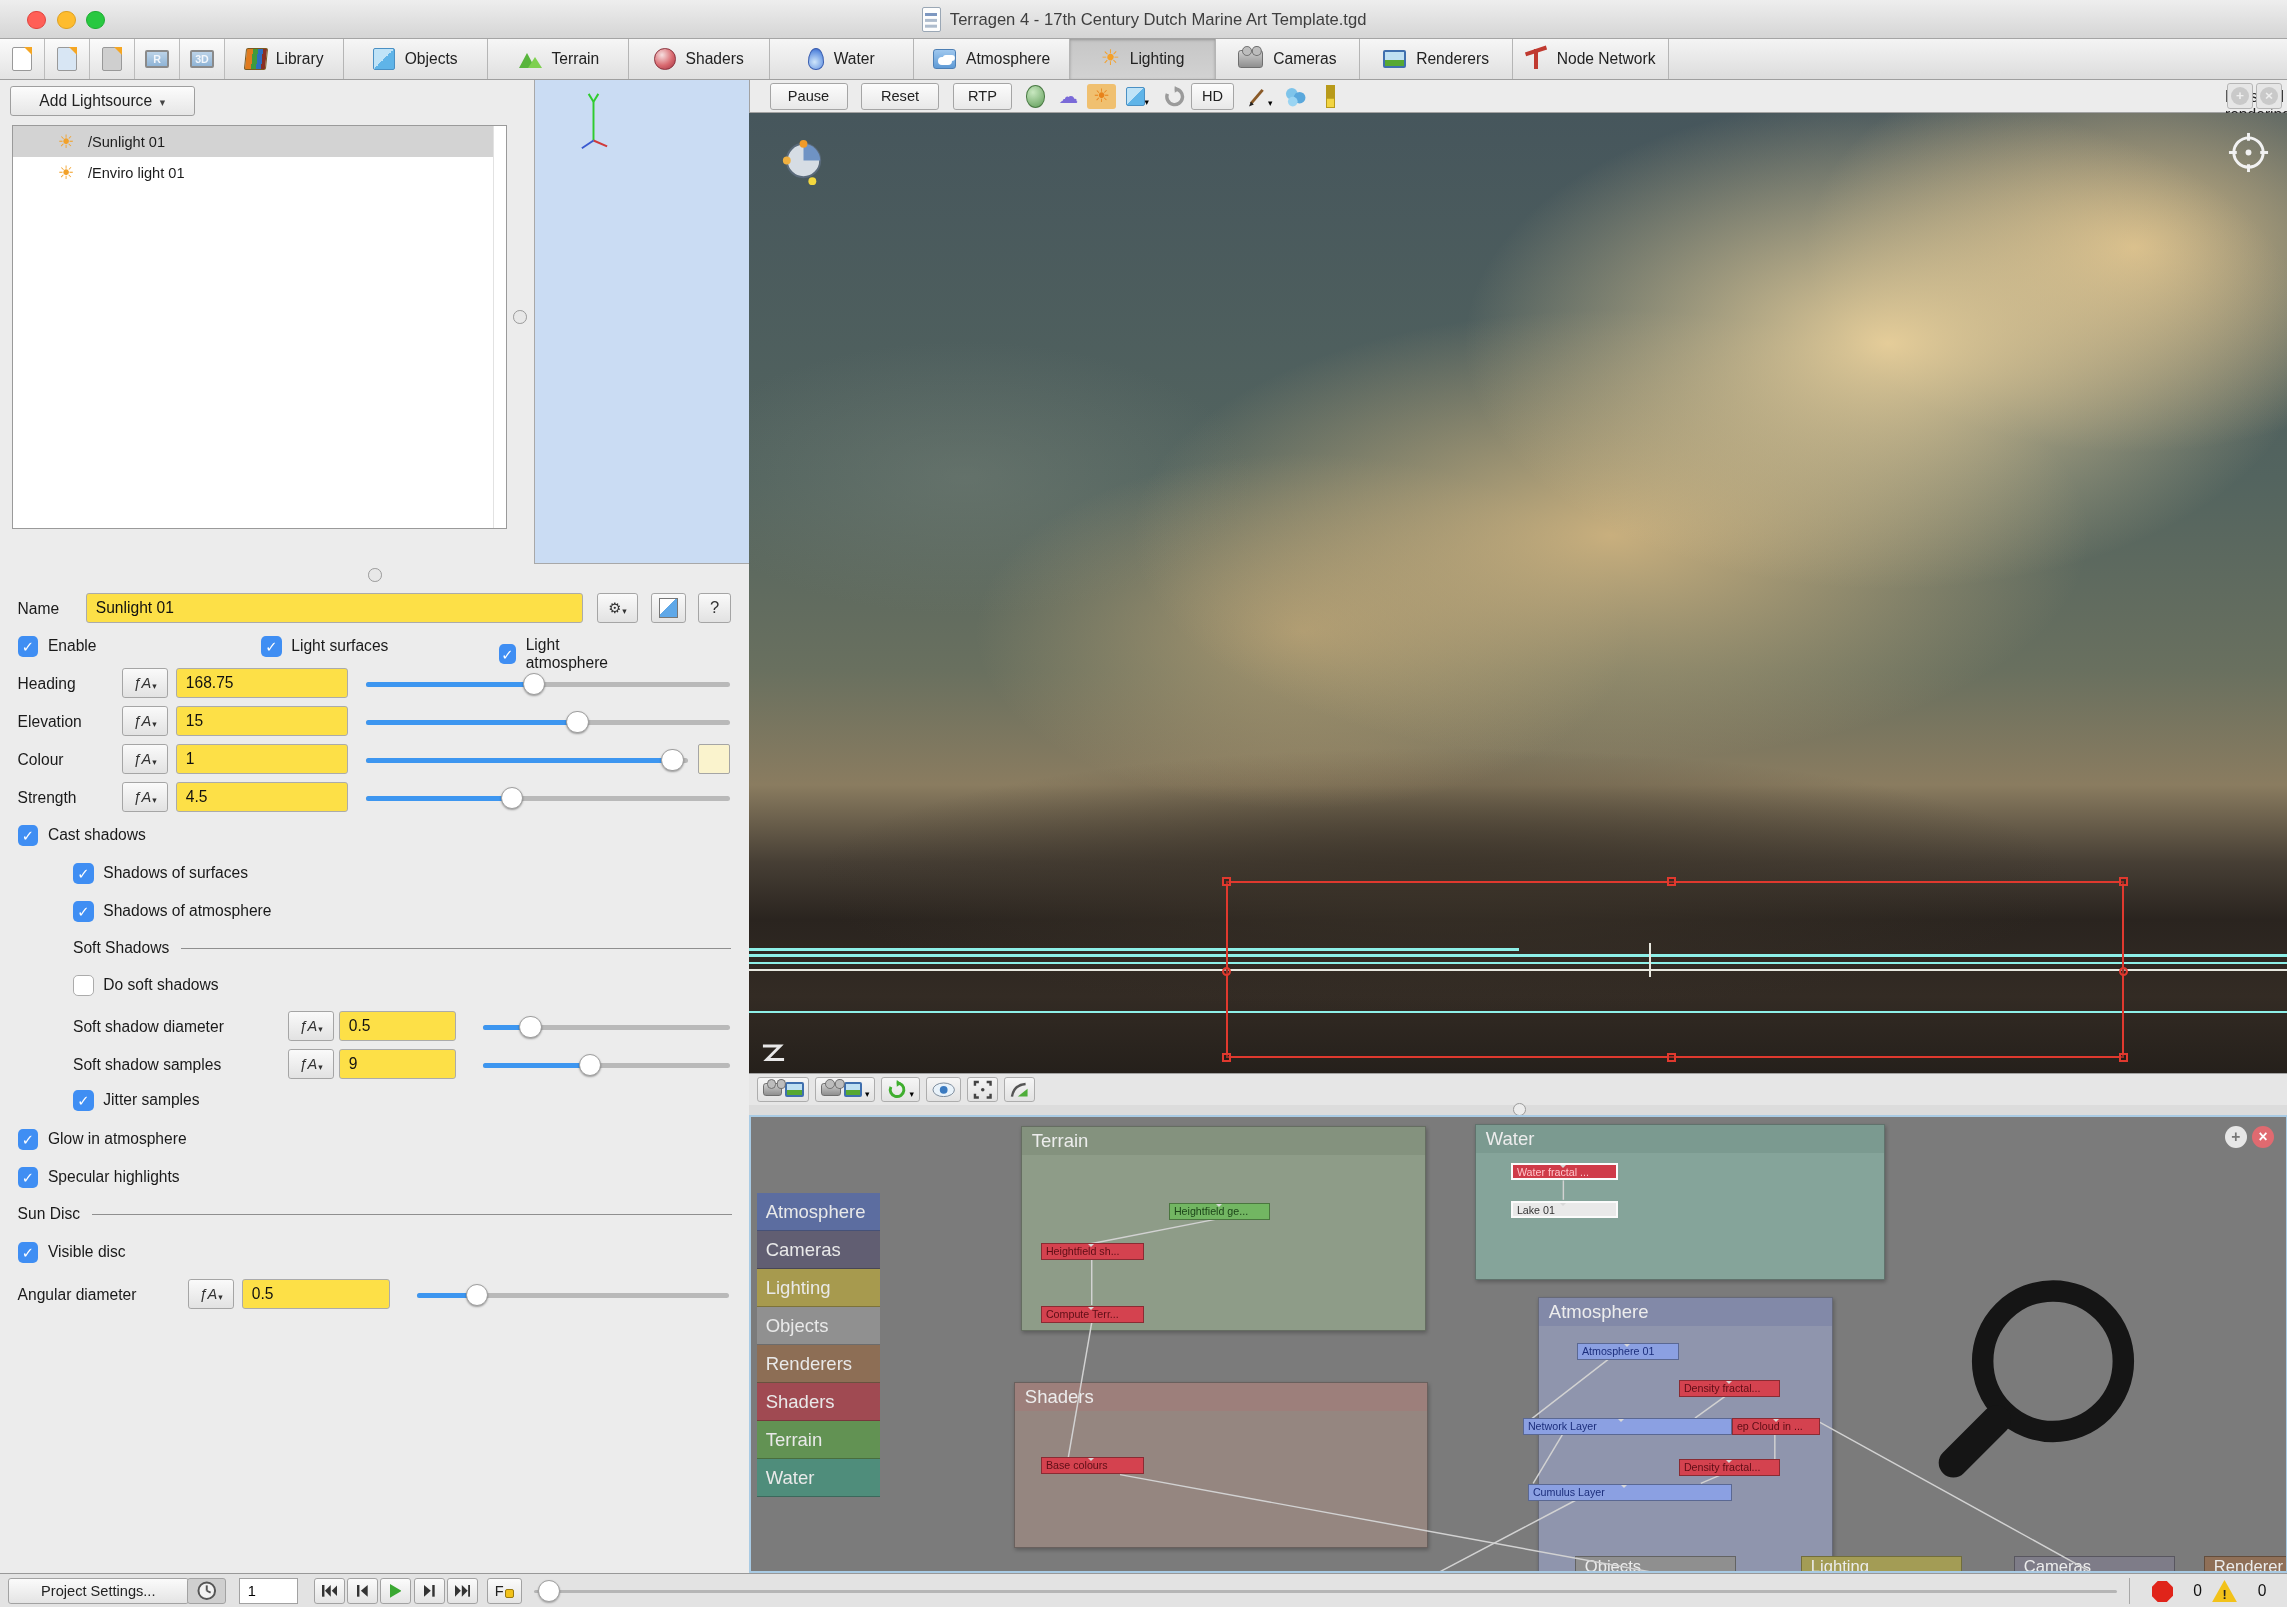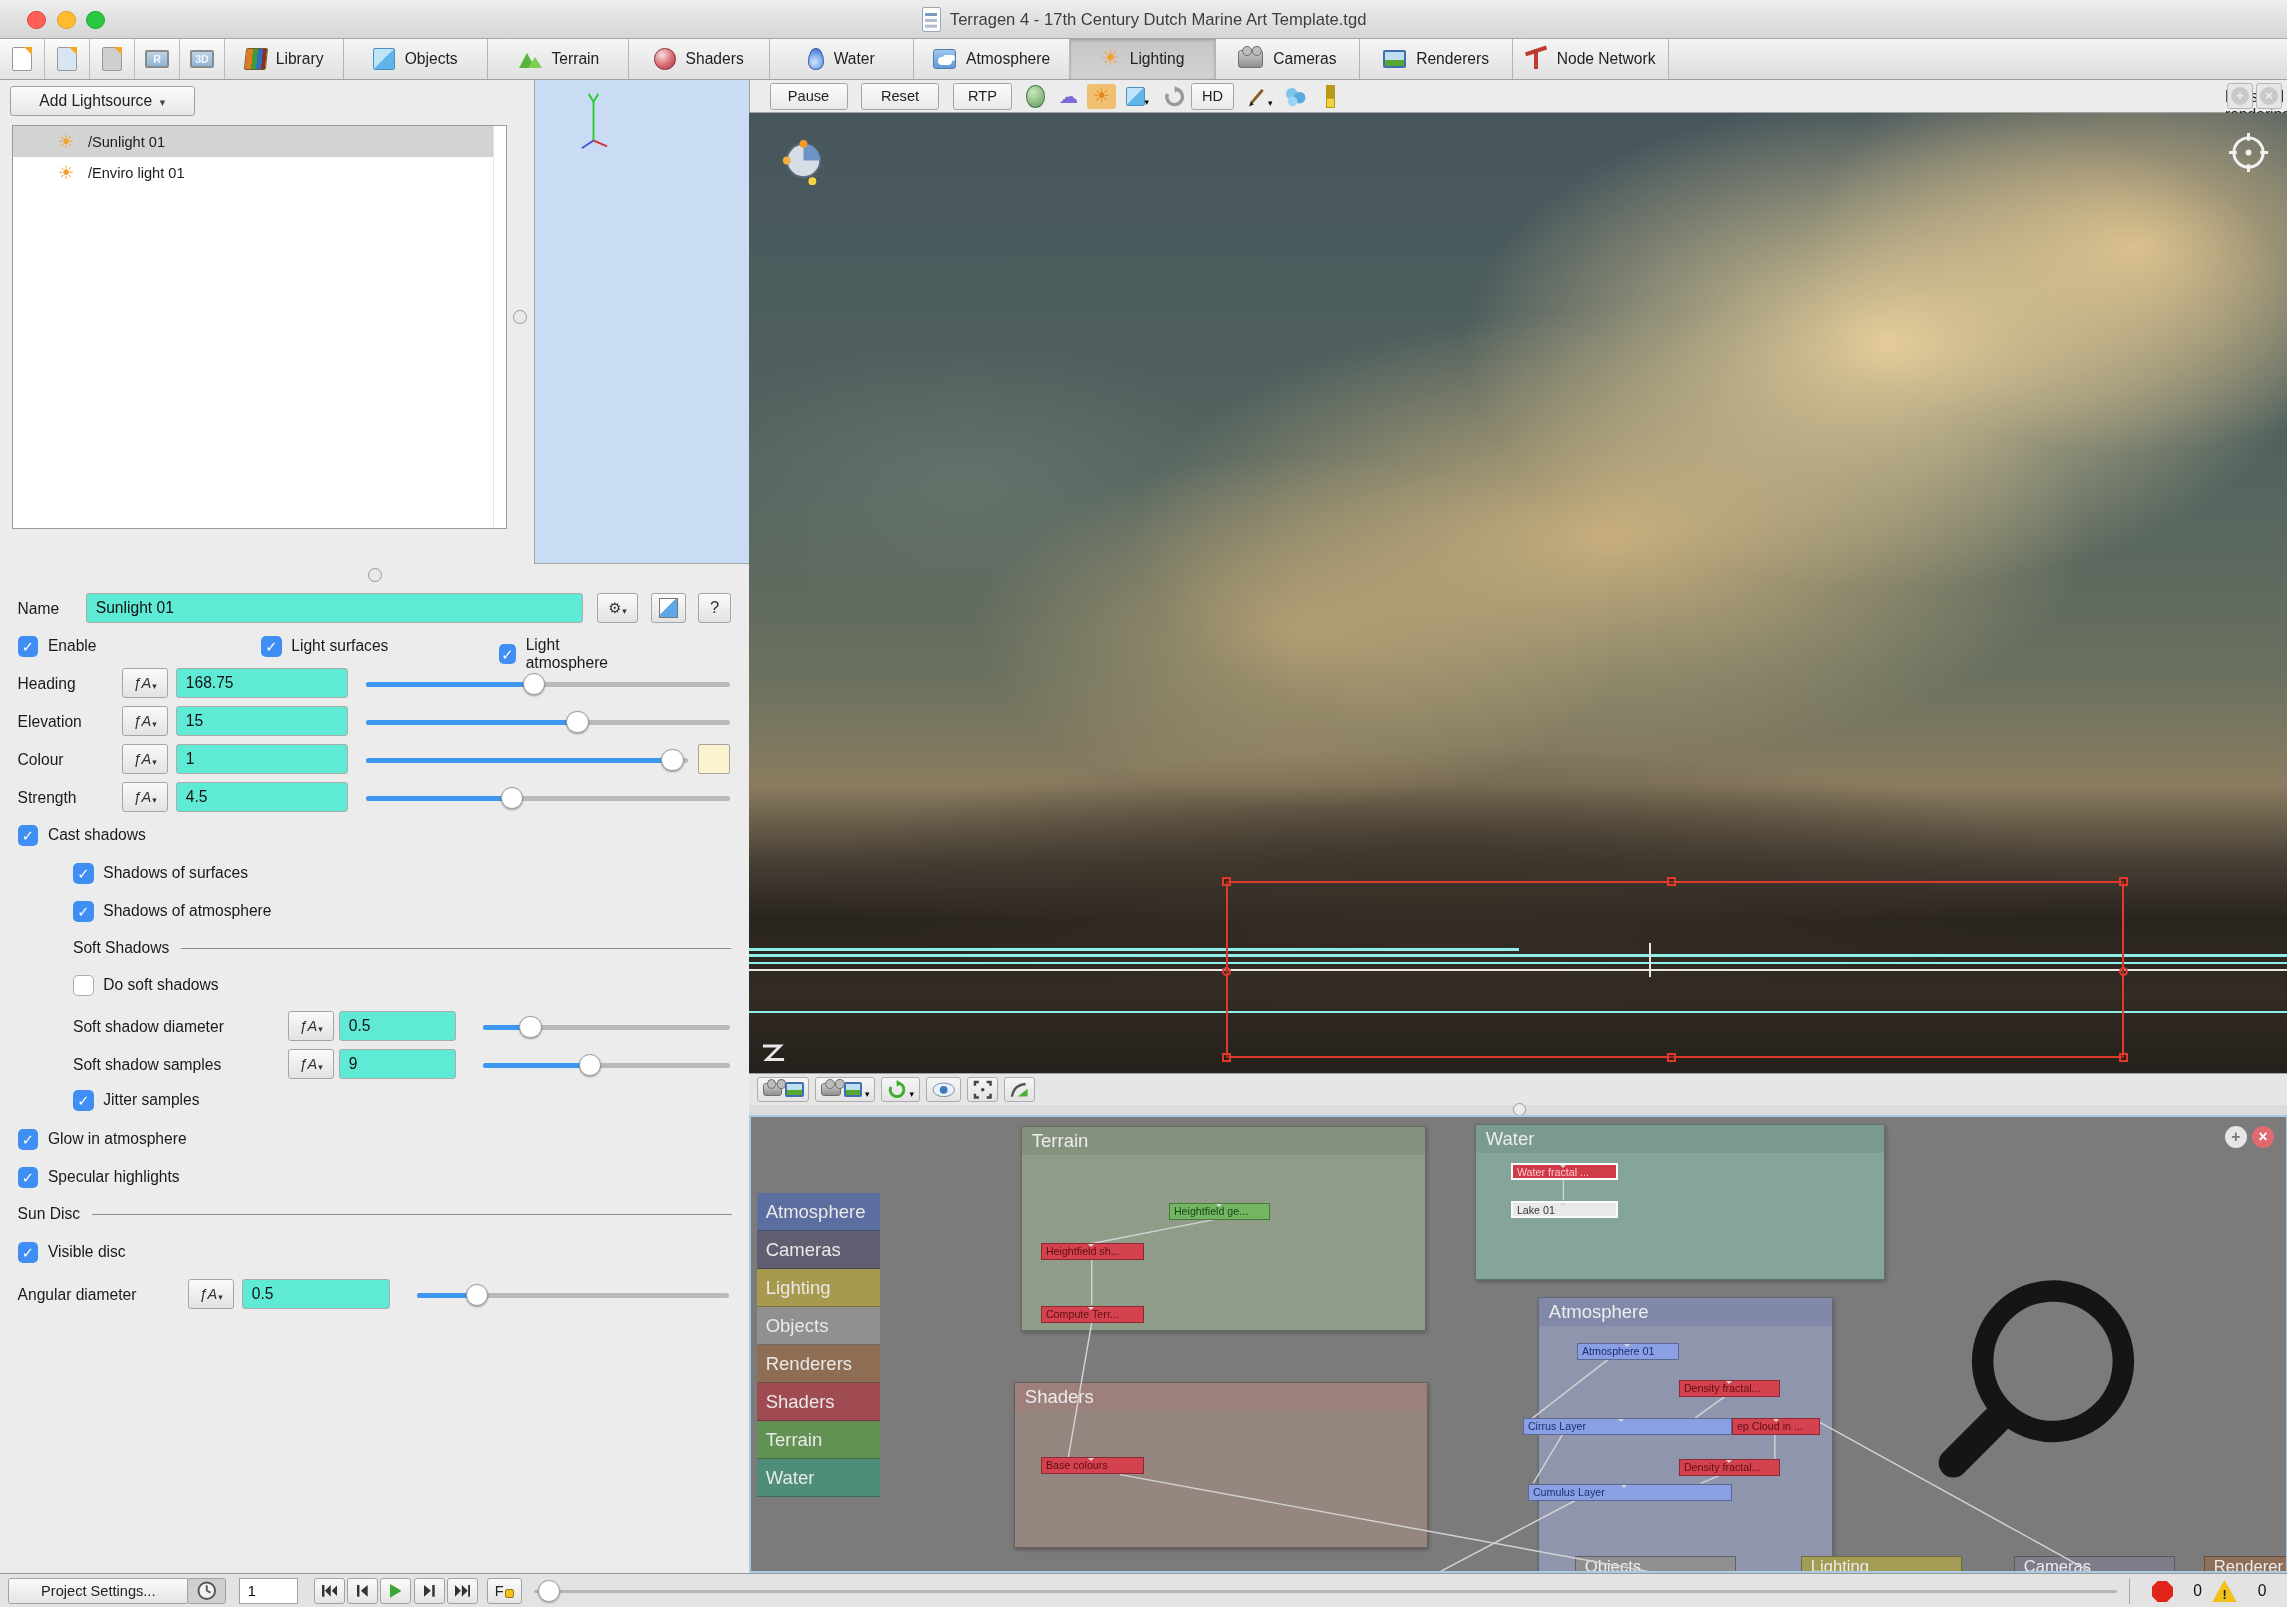--- a/index.html
+++ b/index.html
@@ -57,21 +57,21 @@
   .llitem .sun { margin-left:45px; margin-right:13.7px; color:#f2a129; font-size:18.5px; }
   .llitem.selected { background:#d3d3d3; width:482px; }
   #vsplit-handle { position:absolute; left:513px; top:310px; width:13.7px; height:13.7px; border-radius:50%; background:#e8e8e8; border:1px solid #9a9a9a; }
   #preview3d { position:absolute; left:534px; top:80px; width:215px; height:484px; background:#cadcf3; border-left:1px solid #a8a8a8; border-bottom:1px solid #a8a8a8; }
   #hsplit { position:absolute; left:0; top:564px; width:749px; height:21.5px; }
   #hsplit-handle { position:absolute; left:368px; top:568px; width:13.7px; height:13.7px; border-radius:50%; background:#e8e8e8; border:1px solid #9a9a9a; }
 
   
   #props { position:absolute; left:0; top:585px; width:625px; height:988px; }
   .plabel { position:absolute; font-size:15.6px; color:#1a1a1a; }
-  .pfield { position:absolute; height:30px; background:#5eead4; border:1px solid #ababab; border-radius:2.9px; font-size:15.6px; color:#111; padding:0 8.8px; font-family:"Liberation Sans",sans-serif; }
+  .pfield { position:absolute; height:30px; background:#fde047; border:1px solid #ababab; border-radius:2.9px; font-size:15.6px; color:#111; padding:0 8.8px; font-family:"Liberation Sans",sans-serif; }
   .fnbtn { position:absolute; width:46px; height:30px; background:linear-gradient(#fafafa,#e2e2e2); border:1px solid #a5a5a5; border-radius:2.9px;
     display:flex; align-items:center; justify-content:center; font-size:14.6px; color:#333; }
   .fnbtn .car{ font-size:8.8px; margin-top:6.8px; margin-left:1px; }
   .slider { position:absolute; height:30px; }
   .slider .track { position:absolute; left:0; right:0; top:13.7px; height:4.9px; background:#b9b9b9; border-radius:2.9px; }
   .slider .fill { position:absolute; left:0; top:13.7px; height:4.9px; background:#3d96f0; border-radius:2.9px; }
   .slider .thumb { position:absolute; top:4.9px; width:22.4px; height:22.4px; margin-left:-10.7px; border-radius:50%; background:#fff; border:1px solid #9f9f9f; box-shadow:0 1px 2px rgba(0,0,0,.35); }
   .cb { display:inline-flex; width:20.5px; height:20.5px; border-radius:4.9px; align-items:center; justify-content:center; vertical-align:middle; }
   .cb.on { background:#3f8ef3; color:#fff; font-size:14.6px; }
   .cb.off { background:#fff; border:1px solid #ababab; color:transparent; }
@@ -569,21 +569,21 @@
     </svg>
 
     <div class="node n-green" style="left:418px;top:86px;width:101px">Heightfield ge...</div>
     <div class="node n-red" style="left:290px;top:126px;width:103px">Heightfield sh...</div>
     <div class="node n-red" style="left:290px;top:189px;width:103px">Compute Terr...</div>
     <div class="node n-sel" style="left:760px;top:46px;width:107px">Water fractal ...</div>
     <div class="node n-white" style="left:760px;top:84px;width:107px">Lake 01</div>
     <div class="node n-red" style="left:290px;top:340px;width:103px">Base colours</div>
     <div class="node n-blue" style="left:826px;top:226px;width:102px">Atmosphere 01</div>
     <div class="node n-red" style="left:928px;top:263px;width:101px">Density fractal...</div>
-    <div class="node n-blue" style="left:772px;top:301px;width:209px">Cirrus Layer</div>
+    <div class="node n-blue" style="left:772px;top:301px;width:209px">Network Layer</div>
     <div class="node n-red" style="left:981px;top:301px;width:88px">ep Cloud in ...</div>
     <div class="node n-red" style="left:928px;top:342px;width:101px">Density fractal...</div>
     <div class="node n-blue" style="left:777px;top:367px;width:204px">Cumulus Layer</div>
 
     <div class="cat" style="top:76px;background:#5c6da0">Atmosphere</div>
     <div class="cat" style="top:114px;background:#615e72">Cameras</div>
     <div class="cat" style="top:152px;background:#a79a4e">Lighting</div>
     <div class="cat" style="top:190px;background:#909090">Objects</div>
     <div class="cat" style="top:228px;background:#8d6e55">Renderers</div>
     <div class="cat" style="top:266px;background:#a04a52">Shaders</div>

